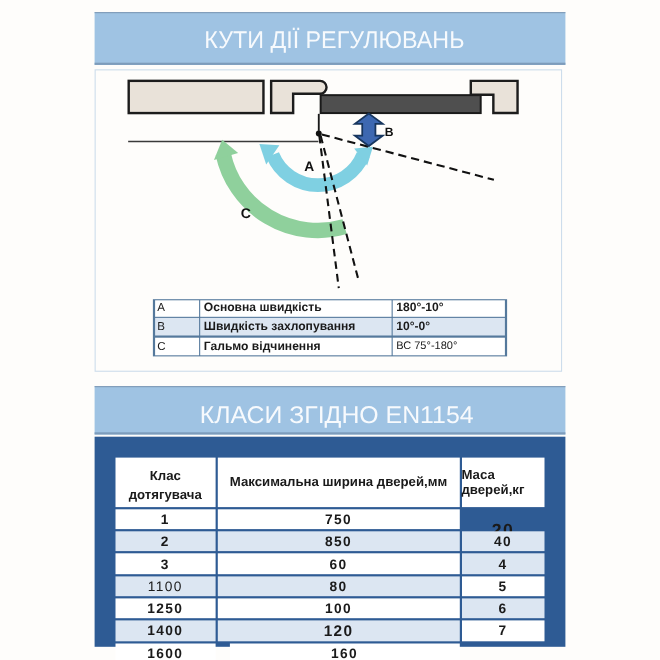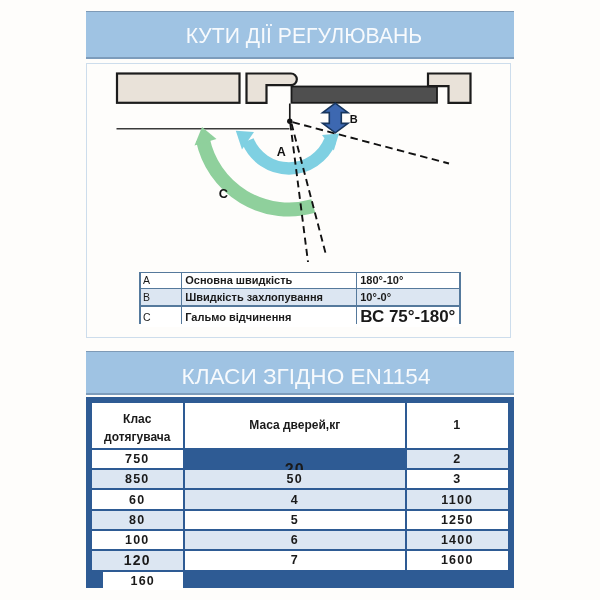--- a/index.html
+++ b/index.html
@@ -77,43 +77,44 @@
   <div class="cell blue" style="font-size:10.5px;padding-left:2.5px;">B</div>
 
   <div class="cell blue" style="font-size:11px;font-weight:bold;padding-left:3px;">Швидкість захлопування</div>
 
   <div class="cell blue" style="font-size:11px;font-weight:bold;padding-left:3px;">10°-0°</div>
 
   <div class="cell" style="font-size:10.5px;padding-left:2.5px;">C</div>
 
   <div class="cell" style="font-size:11px;font-weight:bold;padding-left:3px;">Гальмо відчинення</div>
 
-  <div class="cell" style="font-size:17px;font-weight:bold;padding-left:3px;">ВС 75°-180°</div>
+  <div class="cell" style="font-size:10px;font-weight:normal;padding-left:3px;">ВС 75°-180°</div>
 </div>
 
-<div class="abs" style="left:85.5px;top:397px;width:428.5px;height:191px;background:#2e5b94;display:grid;grid-template-columns:91.5px 219.5px 1fr;grid-template-rows:44.8px repeat(7,18.3px);gap:2px;padding:6px;box-sizing:border-box;">
+<div class="abs" style="left:85.5px;top:397px;width:428.5px;height:191px;background:#2e5b94;display:grid;grid-template-columns:91.5px 219.5px 1fr;grid-template-rows:44.8px repeat(7,18.3px);gap:2px;padding:19px;box-sizing:border-box;">
 
   <div class="cell c" style="font-size:12px;font-weight:bold;text-align:center;line-height:18.7px;padding-top:6px;">Клас<br>дотягувача</div>
 
+  <div class="cell c" style="font-size:12px;font-weight:bold;">Максимальна ширина дверей,мм</div>
 
   <div class="cell c" style="font-size:12px;font-weight:bold;">Маса дверей,кг</div>
 
   <div class="cell c" style="font-size:12.5px;font-weight:bold;letter-spacing:1.2px;">1</div>
   <div class="cell c" style="font-size:12.5px;font-weight:bold;letter-spacing:1.2px;">750</div>
   <div class="cell c" style="font-size:16px;font-weight:bold;letter-spacing:1.2px;margin-top:20px;">20</div>
 
   <div class="cell c blue" style="font-size:12.5px;font-weight:bold;letter-spacing:1.2px;">2</div>
   <div class="cell c blue" style="font-size:12.5px;font-weight:bold;letter-spacing:1.2px;">850</div>
-  <div class="cell c blue" style="font-size:12.5px;font-weight:bold;letter-spacing:1.2px;">50</div>
+  <div class="cell c blue" style="font-size:12.5px;font-weight:bold;letter-spacing:1.2px;">40</div>
 
   <div class="cell c" style="font-size:12.5px;font-weight:bold;letter-spacing:1.2px;">3</div>
   <div class="cell c" style="font-size:12.5px;font-weight:bold;letter-spacing:1.2px;">60</div>
 
   <div class="cell c blue" style="font-size:12.5px;font-weight:bold;letter-spacing:1.2px;">4</div>
-  <div class="cell c blue" style="font-size:12.5px;font-weight:bold;letter-spacing:1.2px;">1100</div>
+  <div class="cell c blue" style="font-size:12.5px;font-weight:normal;letter-spacing:1.2px;">1100</div>
   <div class="cell c blue" style="font-size:12.5px;font-weight:bold;letter-spacing:1.2px;">80</div>
 
   <div class="cell c" style="font-size:12.5px;font-weight:bold;letter-spacing:1.2px;">5</div>
   <div class="cell c" style="font-size:12.5px;font-weight:bold;letter-spacing:1.2px;">1250</div>
   <div class="cell c" style="font-size:12.5px;font-weight:bold;letter-spacing:1.2px;">100</div>
 
   <div class="cell c blue" style="font-size:12.5px;font-weight:bold;letter-spacing:1.2px;">6</div>
   <div class="cell c blue" style="font-size:12.5px;font-weight:bold;letter-spacing:1.2px;">1400</div>
   <div class="cell c blue" style="font-size:14px;font-weight:bold;letter-spacing:1.2px;">120</div>
 

